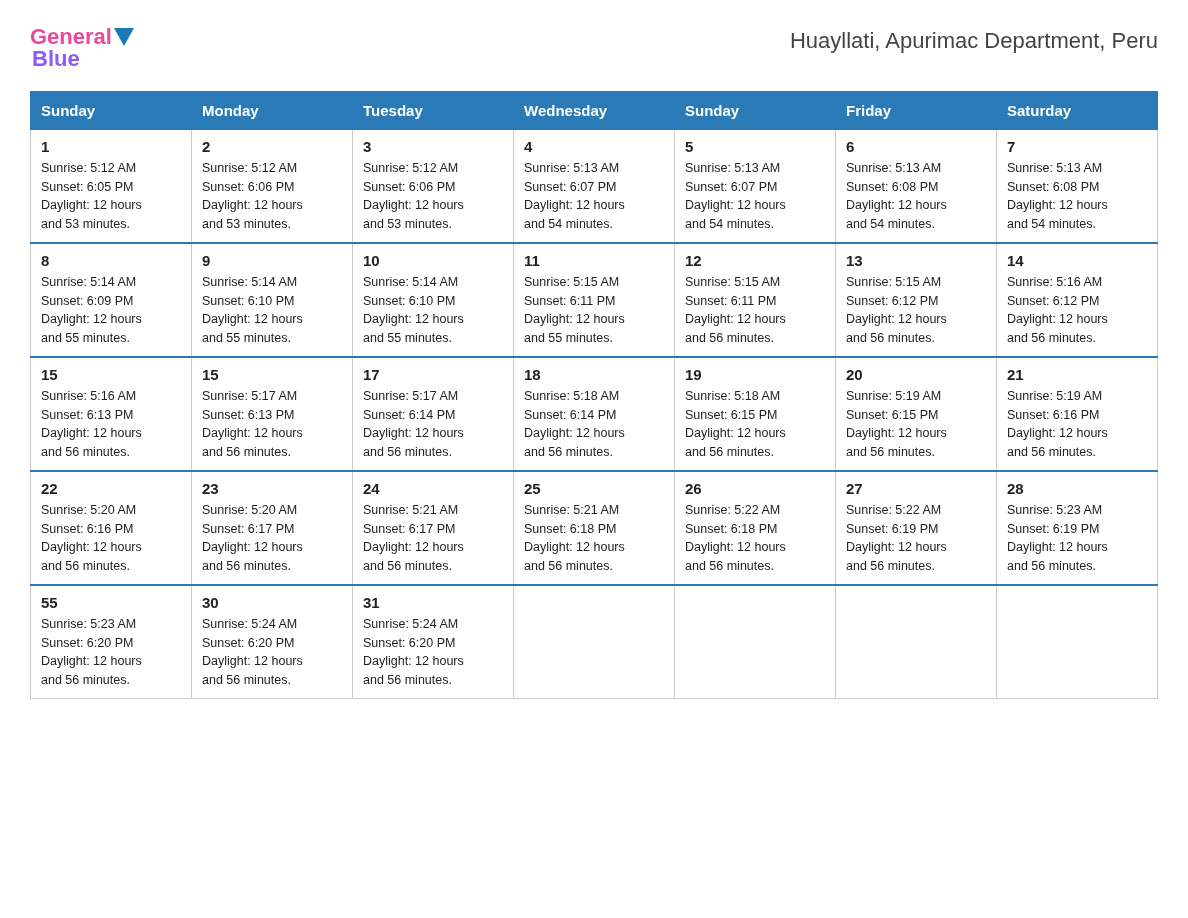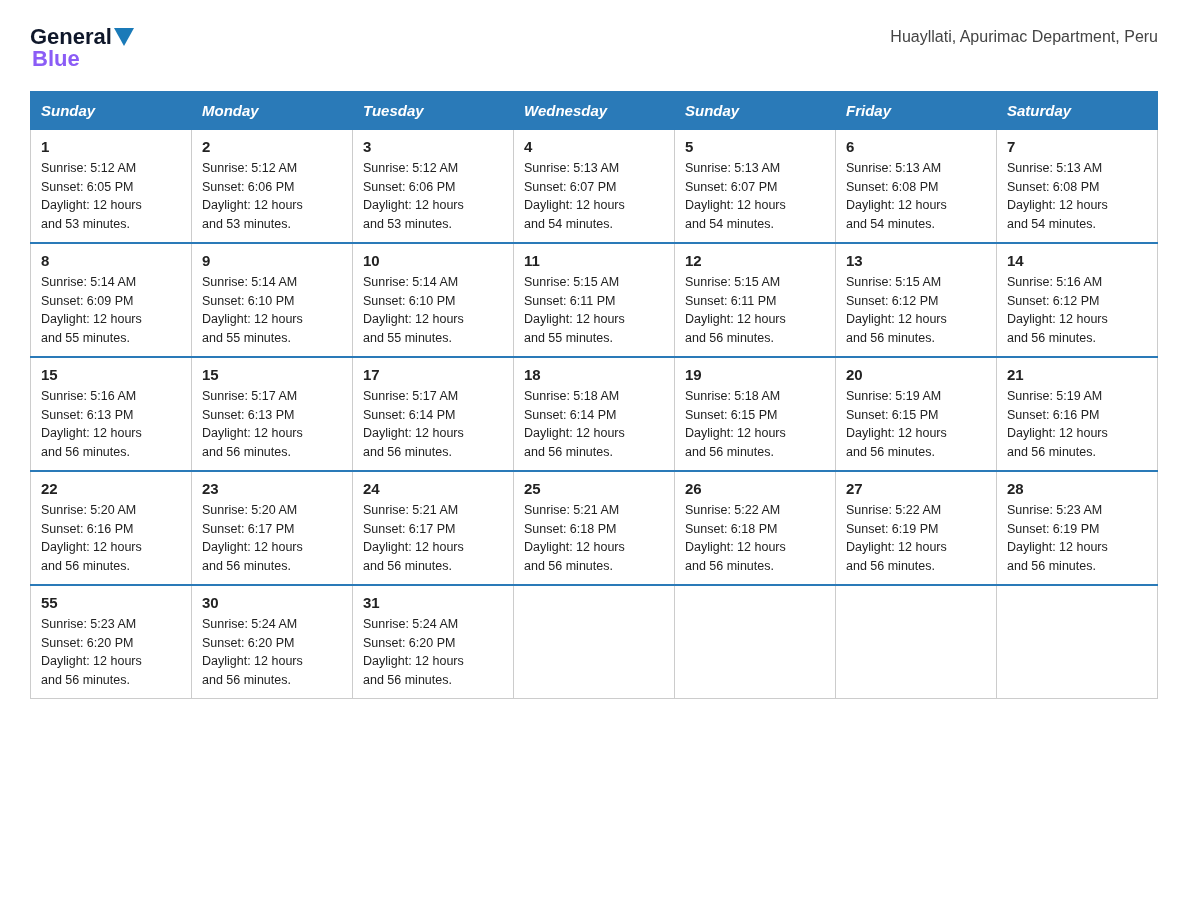--- a/index.html
+++ b/index.html
@@ -16,51 +16,50 @@
       align-items: flex-start;
       margin-bottom: 18px;
     }
     .logo {
       display: flex;
       align-items: center;
     }
     .logo-text {
       font-size: 22px;
       font-weight: bold;
-      color: #0f172a;
+      color: #ec4899;
       line-height: 1.2;
     }
     .title-block {
       text-align: right;
     }
     .calendar-title {
       font-size: 48px;
       font-weight: bold;
       color: #222;
       line-height: 1.1;
     }
     .calendar-subtitle {
-      font-size: 16px;
+      font-size: 22px;
       color: #444;
       margin-top: 4px;
     }
     .calendar {
       width: 100%;
       border-collapse: collapse;
       border: 1px solid #aaa;
     }
     .calendar th {
       background: #2a7ab8;
       color: #fff;
       font-size: 15px;
       font-weight: 600;
       padding: 10px 10px;
       text-align: left;
       border: 1px solid #2a7ab8;
-      font-style: italic;
     }
     .calendar td {
       vertical-align: top;
       border: 1px solid #ccc;
       padding: 8px 10px;
       width: 14.28%;
       min-height: 110px;
       font-size: 13px;
       color: #222;
       background: #fff;

